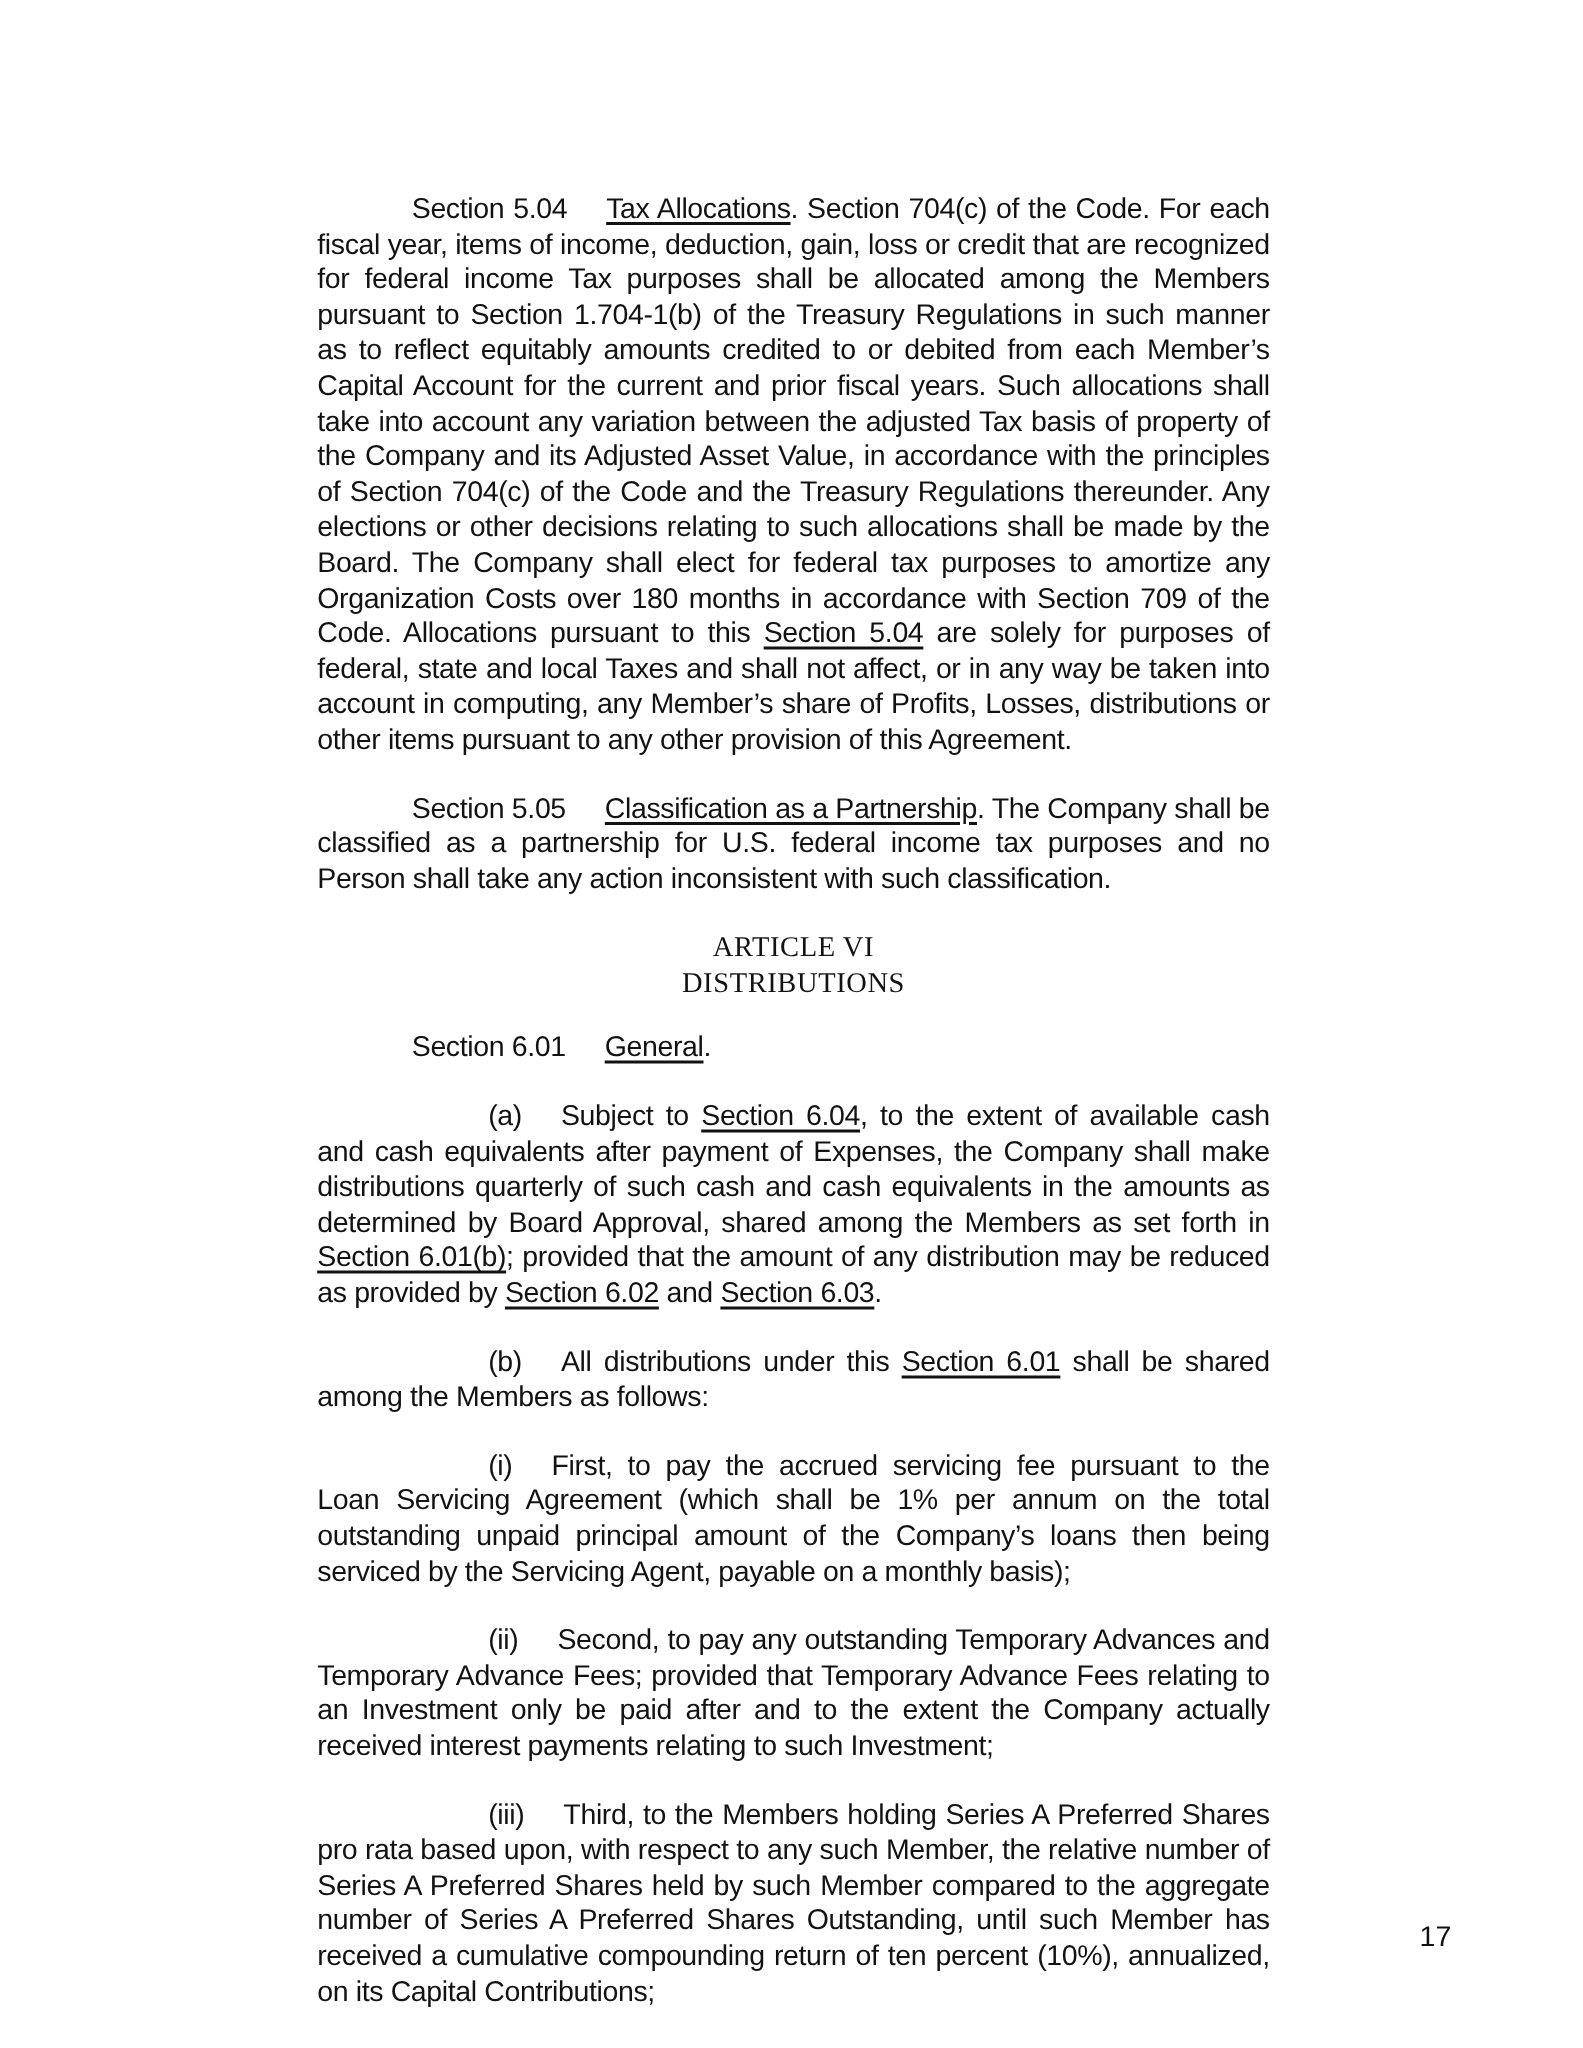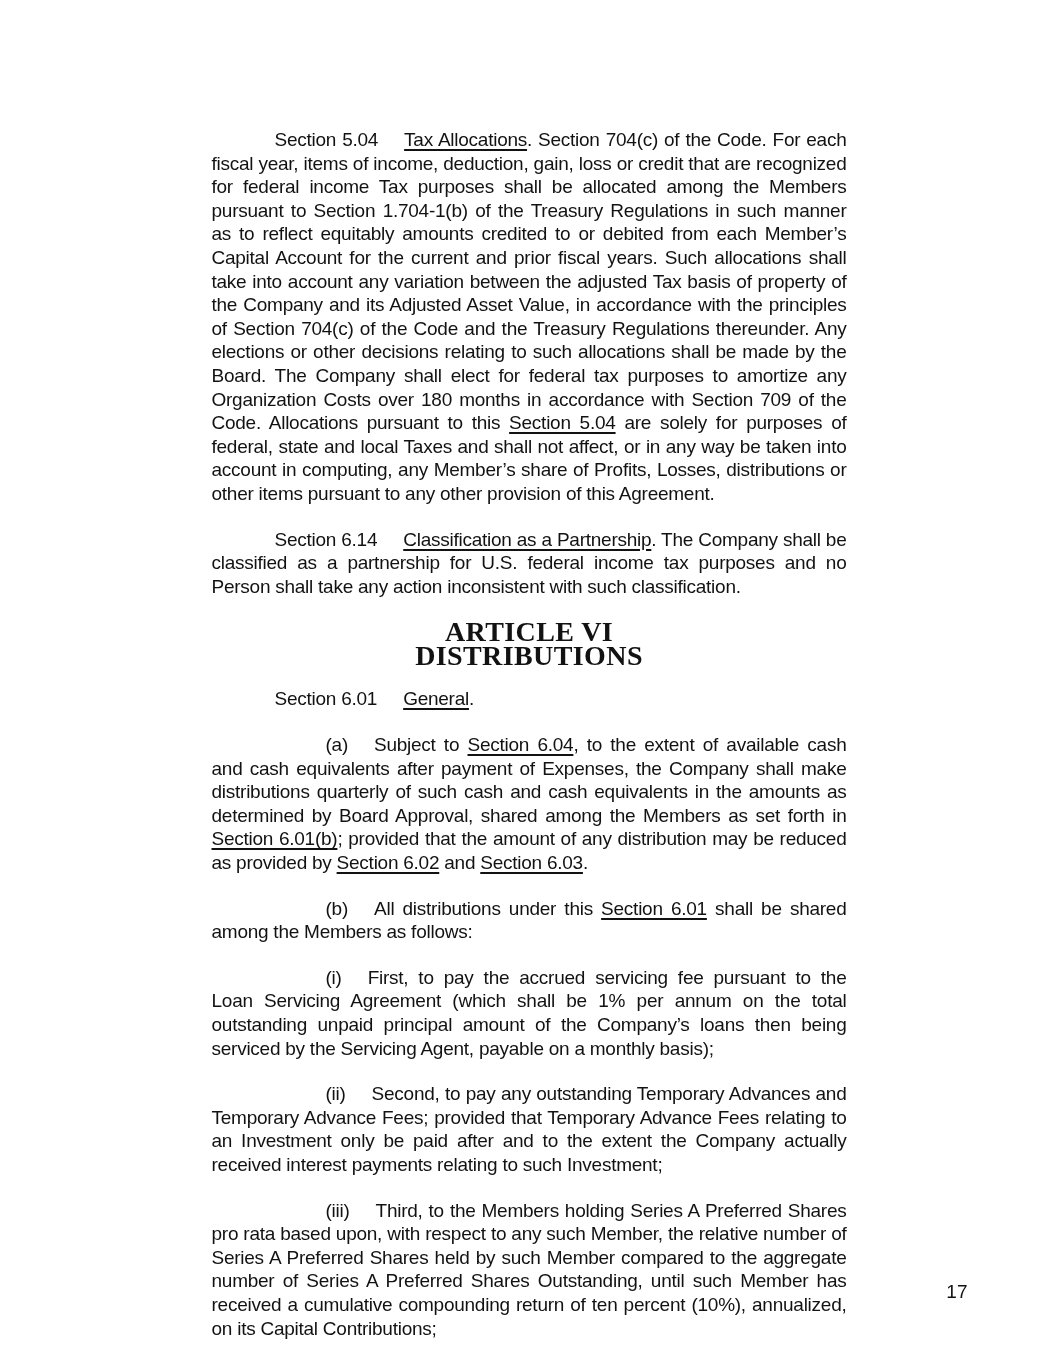--- a/index.html
+++ b/index.html
@@ -27,22 +27,22 @@
   .indent-list { text-indent: 114px; }
   .tab { display: inline-block; width: 26px; }
   .underlined {
     text-decoration: underline;
     text-underline-offset: 2.5px;
     text-decoration-thickness: 1.5px;
   }
   .article-heading {
     text-align: center;
     font-family: "Liberation Serif", serif;
-    font-weight: bold;
-    font-size: 28px;
+    font-weight: normal;
+    font-size: 19px;
     letter-spacing: 0.4px;
     line-height: 23.6px;
     margin-bottom: 20px;
   }
   .heading-line { display: block; }
   .page-number {
     position: absolute;
     top: 1280px;
     left: 0;
     width: 100%;
@@ -51,21 +51,21 @@
     letter-spacing: 0;
   }
 </style>
 </head>
 <body>
 
 <main class="sheet">
 
   <p class="para indent-section"><span>Section 5.04</span><span class="tab"></span><span class="underlined">Tax Allocations</span><span>. Section 704(c) of the Code. For each fiscal year, items of income, deduction, gain, loss or credit that are recognized for federal income Tax purposes shall be allocated among the Members pursuant to Section 1.704-1(b) of the Treasury Regulations in such manner as to reflect equitably amounts credited to or debited from each Member’s Capital Account for the current and prior fiscal years. Such allocations shall take into account any variation between the adjusted Tax basis of property of the Company and its Adjusted Asset Value, in accordance with the principles of Section 704(c) of the Code and the Treasury Regulations thereunder. Any elections or other decisions relating to such allocations shall be made by the Board. The Company shall elect for federal tax purposes to amortize any Organization Costs over 180 months in accordance with Section 709 of the Code. Allocations pursuant to this </span><span class="underlined">Section 5.04</span><span> are solely for purposes of federal, state and local Taxes and shall not affect, or in any way be taken into account in computing, any Member’s share of Profits, Losses, distributions or other items pursuant to any other provision of this Agreement.</span></p>
 
-  <p class="para indent-section"><span>Section 6.14</span><span class="tab"></span><span class="underlined">Classification as a Partnership</span><span>. The Company shall be classified as a partnership for U.S. federal income tax purposes and no Person shall take any action inconsistent with such classification.</span></p>
+  <p class="para indent-section"><span>Section 5.05</span><span class="tab"></span><span class="underlined">Classification as a Partnership</span><span>. The Company shall be classified as a partnership for U.S. federal income tax purposes and no Person shall take any action inconsistent with such classification.</span></p>
 
   <h2 class="article-heading">
     <span class="heading-line">ARTICLE VI</span>
     <span class="heading-line">DISTRIBUTIONS</span>
   </h2>
 
   <p class="para indent-section left"><span>Section 6.01</span><span class="tab"></span><span class="underlined">General</span><span>.</span></p>
 
   <p class="para indent-list"><span>(a)</span><span class="tab"></span><span>Subject to </span><span class="underlined">Section 6.04</span><span>, to the extent of available cash and cash equivalents after payment of Expenses, the Company shall make distributions quarterly of such cash and cash equivalents in the amounts as determined by Board Approval, shared among the Members as set forth in </span><span class="underlined">Section 6.01(b)</span><span>; provided that the amount of any distribution may be reduced as provided by </span><span class="underlined">Section 6.02</span><span> and </span><span class="underlined">Section 6.03</span><span>.</span></p>
 

